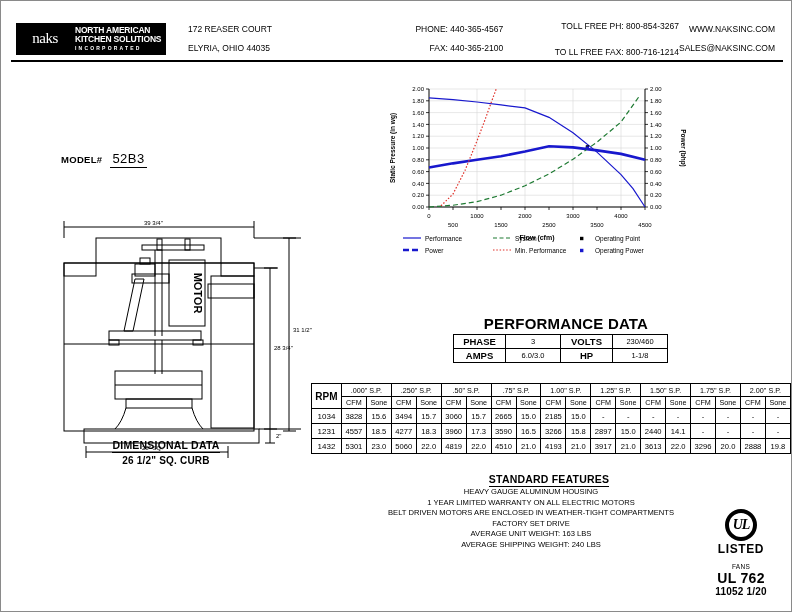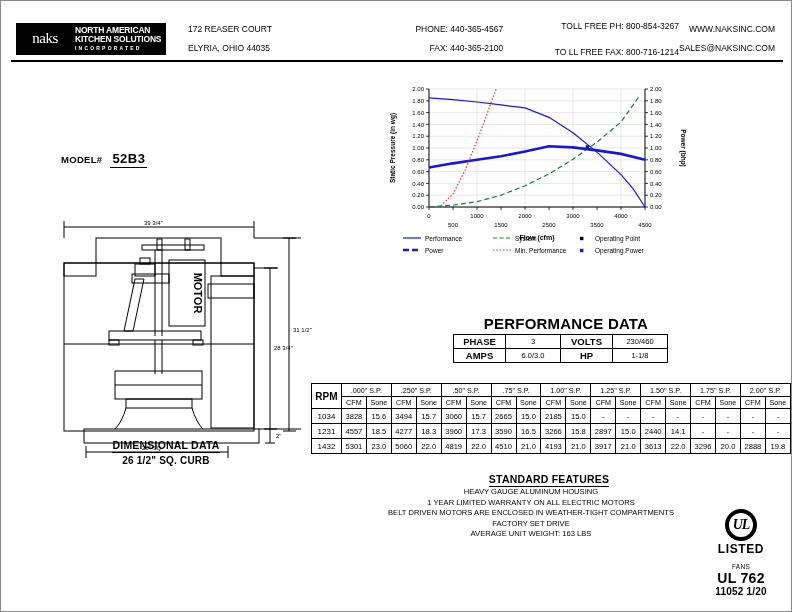--- a/index.html
+++ b/index.html
@@ -59,21 +59,21 @@
   #hc-phone { width: 160px; text-align: right; }
   #hc-toll  { width: 180px; text-align: right; gap: 16px; }
   #hc-web   { flex: 1; text-align: right; padding-right: 8px; }
 
   
   #model-line {
     position: absolute; left: 60px; top: 150px;
     font-size: 9.5px; font-weight: bold; letter-spacing: 0.3px;
   }
   #model-num {
-    font-size: 13px; font-weight: bold;
+    font-size: 13px; font-weight: normal;
     border-bottom: 1.6px solid #000;
     padding: 0 2px 1px 2px; margin-left: 8px;
     letter-spacing: 0.5px;
   }
   #title-main {
     position: absolute; left: 12px; top: 168px; width: 330px;
     text-align: center; font-size: 16.5px; font-weight: bold;
     letter-spacing: -0.2px; line-height: 21px;
   }
 
@@ -495,20 +495,21 @@
   </table>
 
   <div id="features">
     <div class="ftitle">STANDARD FEATURES</div>
     <div id="features-list">
         <div class="fitem">HEAVY GAUGE ALUMINUM HOUSING</div>
         <div class="fitem">1 YEAR LIMITED WARRANTY ON ALL ELECTRIC MOTORS</div>
         <div class="fitem">BELT DRIVEN MOTORS ARE ENCLOSED IN WEATHER-TIGHT COMPARTMENTS</div>
         <div class="fitem">FACTORY SET DRIVE</div>
         <div class="fitem">AVERAGE UNIT WEIGHT: 163 LBS</div>
+        <div class="fitem">AVERAGE SHIPPING WEIGHT: 240 LBS</div>
       </div>
   </div>
 
   <div id="ul-mark">
     <div class="ul-circle">UL</div>
     <div id="ul-listed">LISTED</div>
     <div id="ul-fans">FANS</div>
     <div id="ul-762">UL 762</div>
     <div id="ul-code">11052 1/20</div>
   </div>

